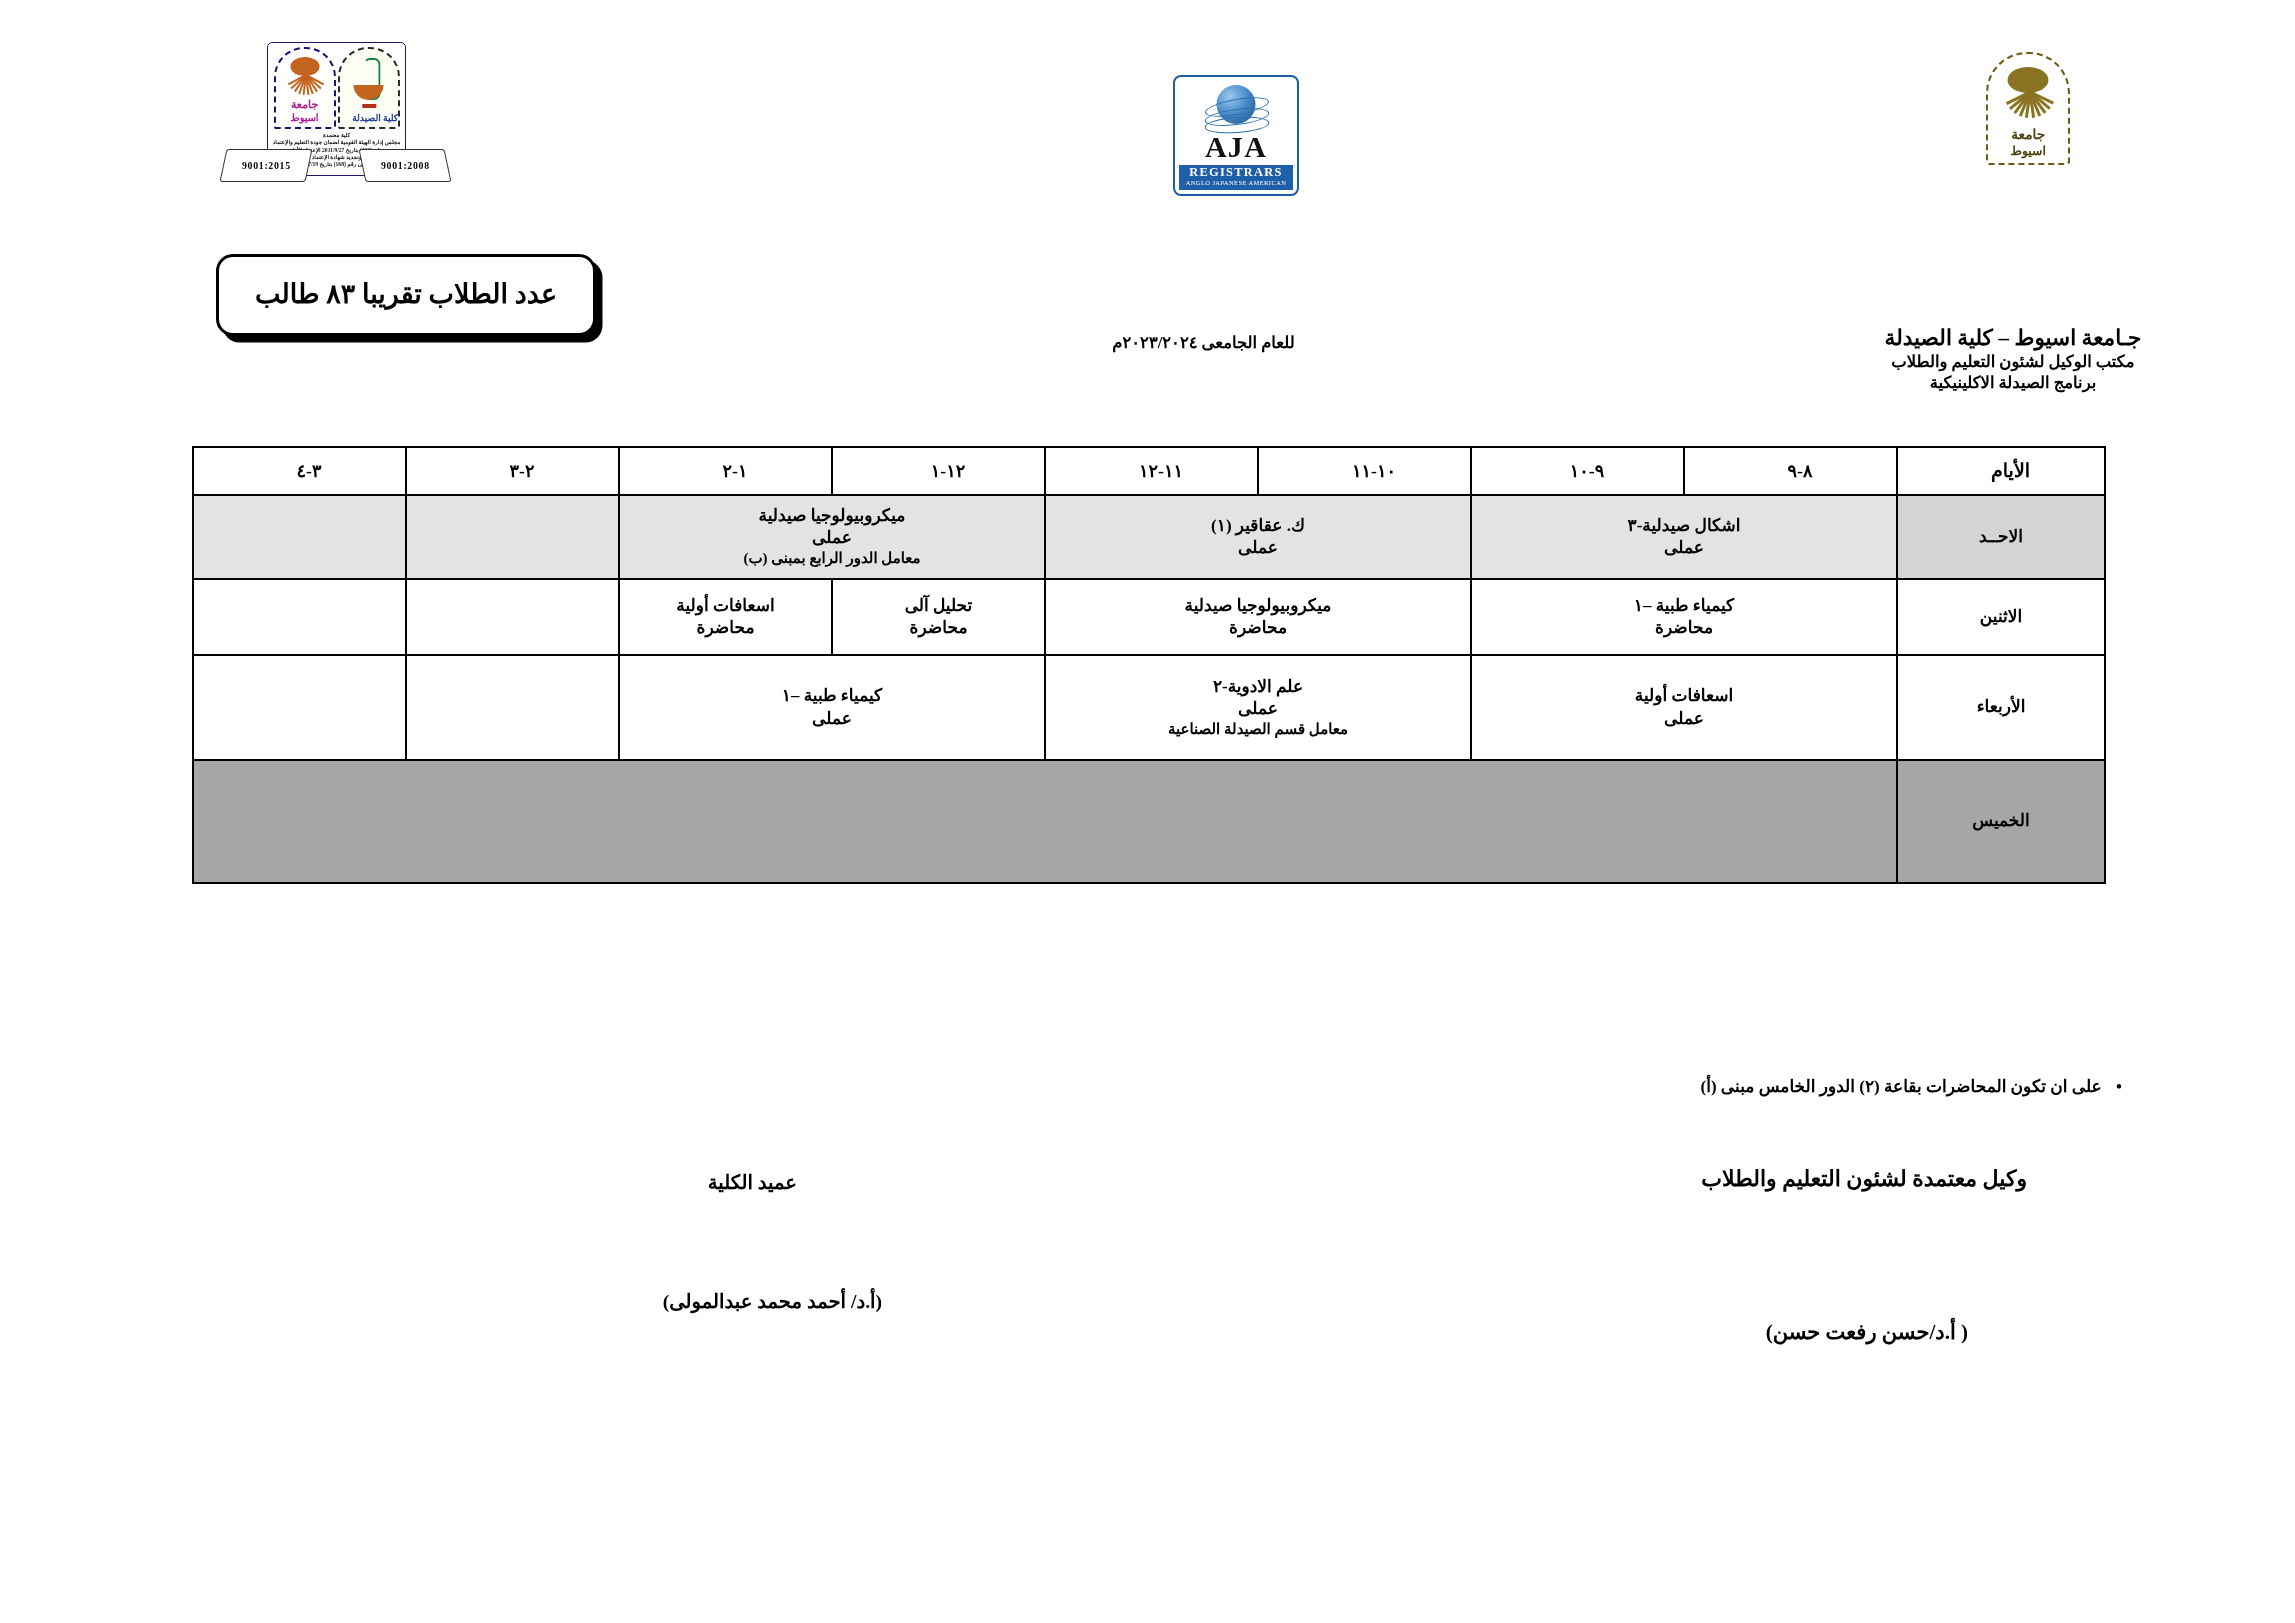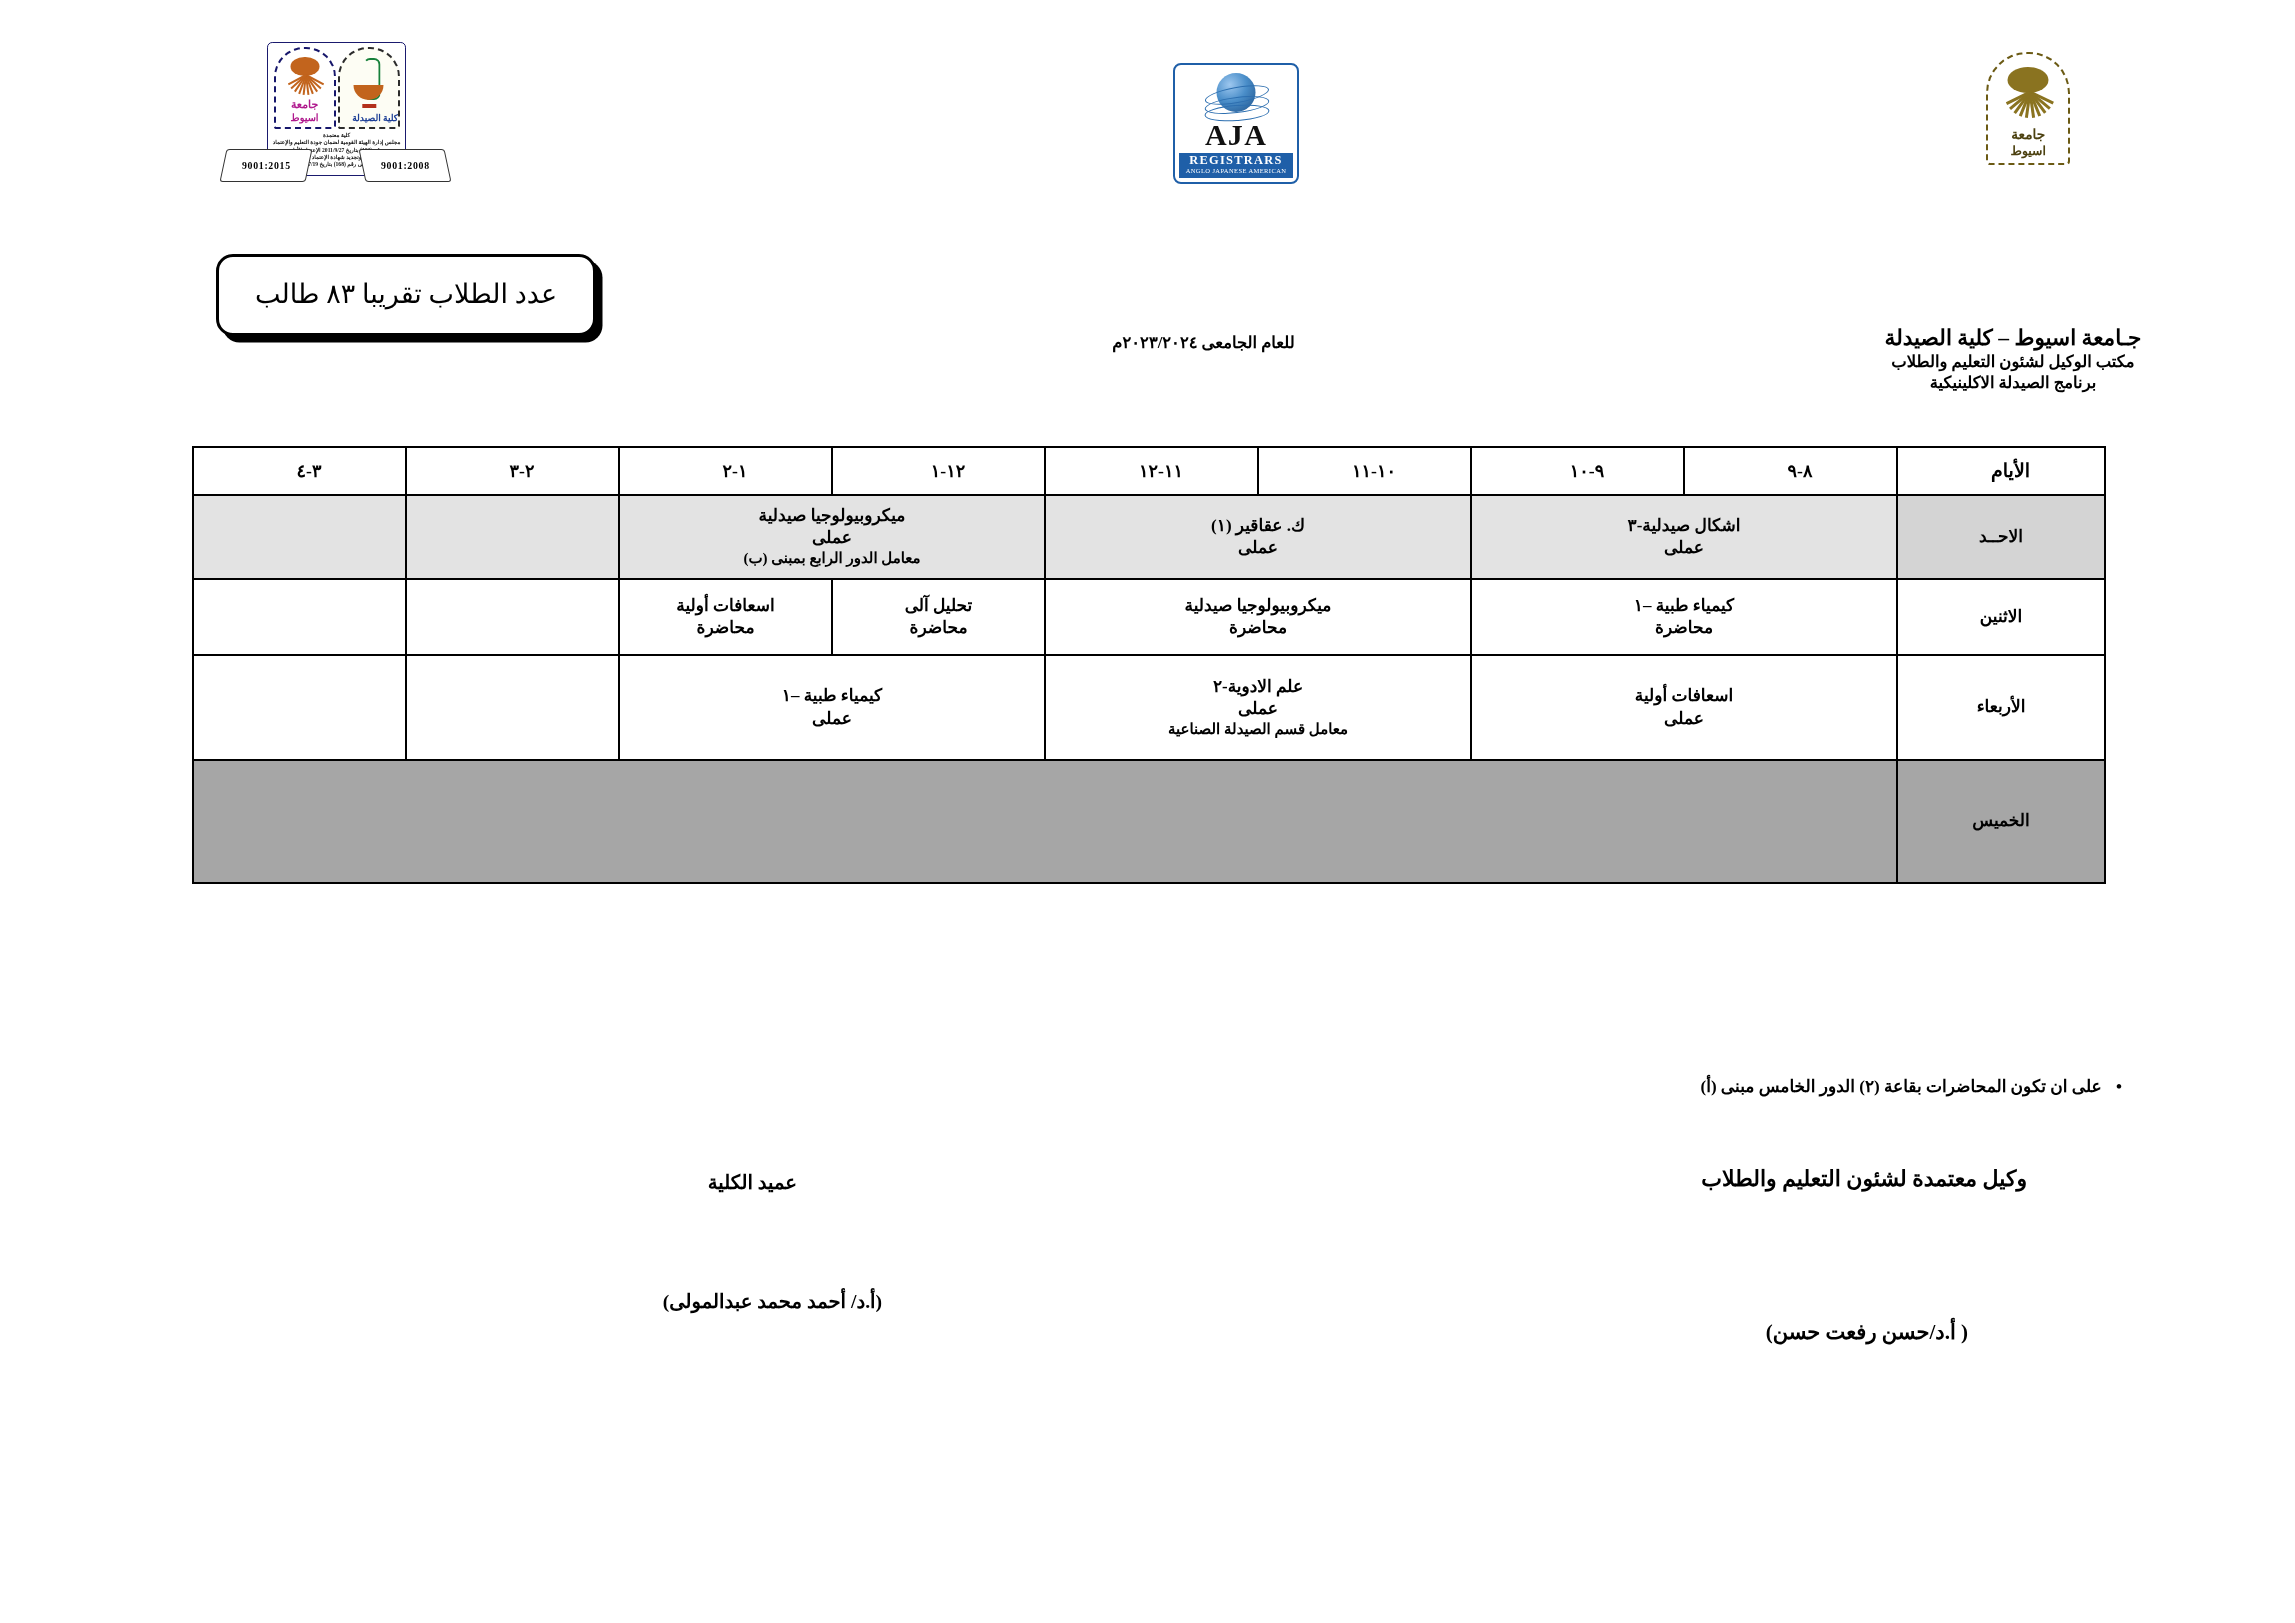--- a/index.html
+++ b/index.html
@@ -202,21 +202,21 @@
   .iso-ribbon.left  { left: -15.7px;  transform: skewX(-12deg); }
   .iso-ribbon.right { right: -15.7px; transform: skewX(12deg); }
   .iso-ribbon span { transform: skewX(0deg); }
   .iso-ribbon.left span  { transform: skewX(12deg); }
   .iso-ribbon.right span { transform: skewX(-12deg); }
 
   
   .aja-logo {
     position: absolute;
     left: 1173px;
-    top: 63px;
+    top: 75px;
     width: 126px;
     height: 121px;
     border: 2px solid #1f5fa8;
     border-radius: 7.9px;
     background: #ffffff;
     box-sizing: border-box;
     overflow: hidden;
   }
   .aja-globe {
     position: absolute;
@@ -366,21 +366,21 @@
     background: #fff;
     display: flex;
     align-items: center;
     justify-content: center;
     text-align: center;
     box-sizing: border-box;
     padding: 3.9px 11.8px;
   }
   .count-box span {
     font-size: 27px;
-    font-weight: normal;
+    font-weight: bold;
     line-height: 1.25;
     font-family: "Liberation Serif", serif;
   }
 
   .center-title {
     position: absolute;
     left: 667px;
     top: 330px;
     width: 1073px;
     text-align: center;

